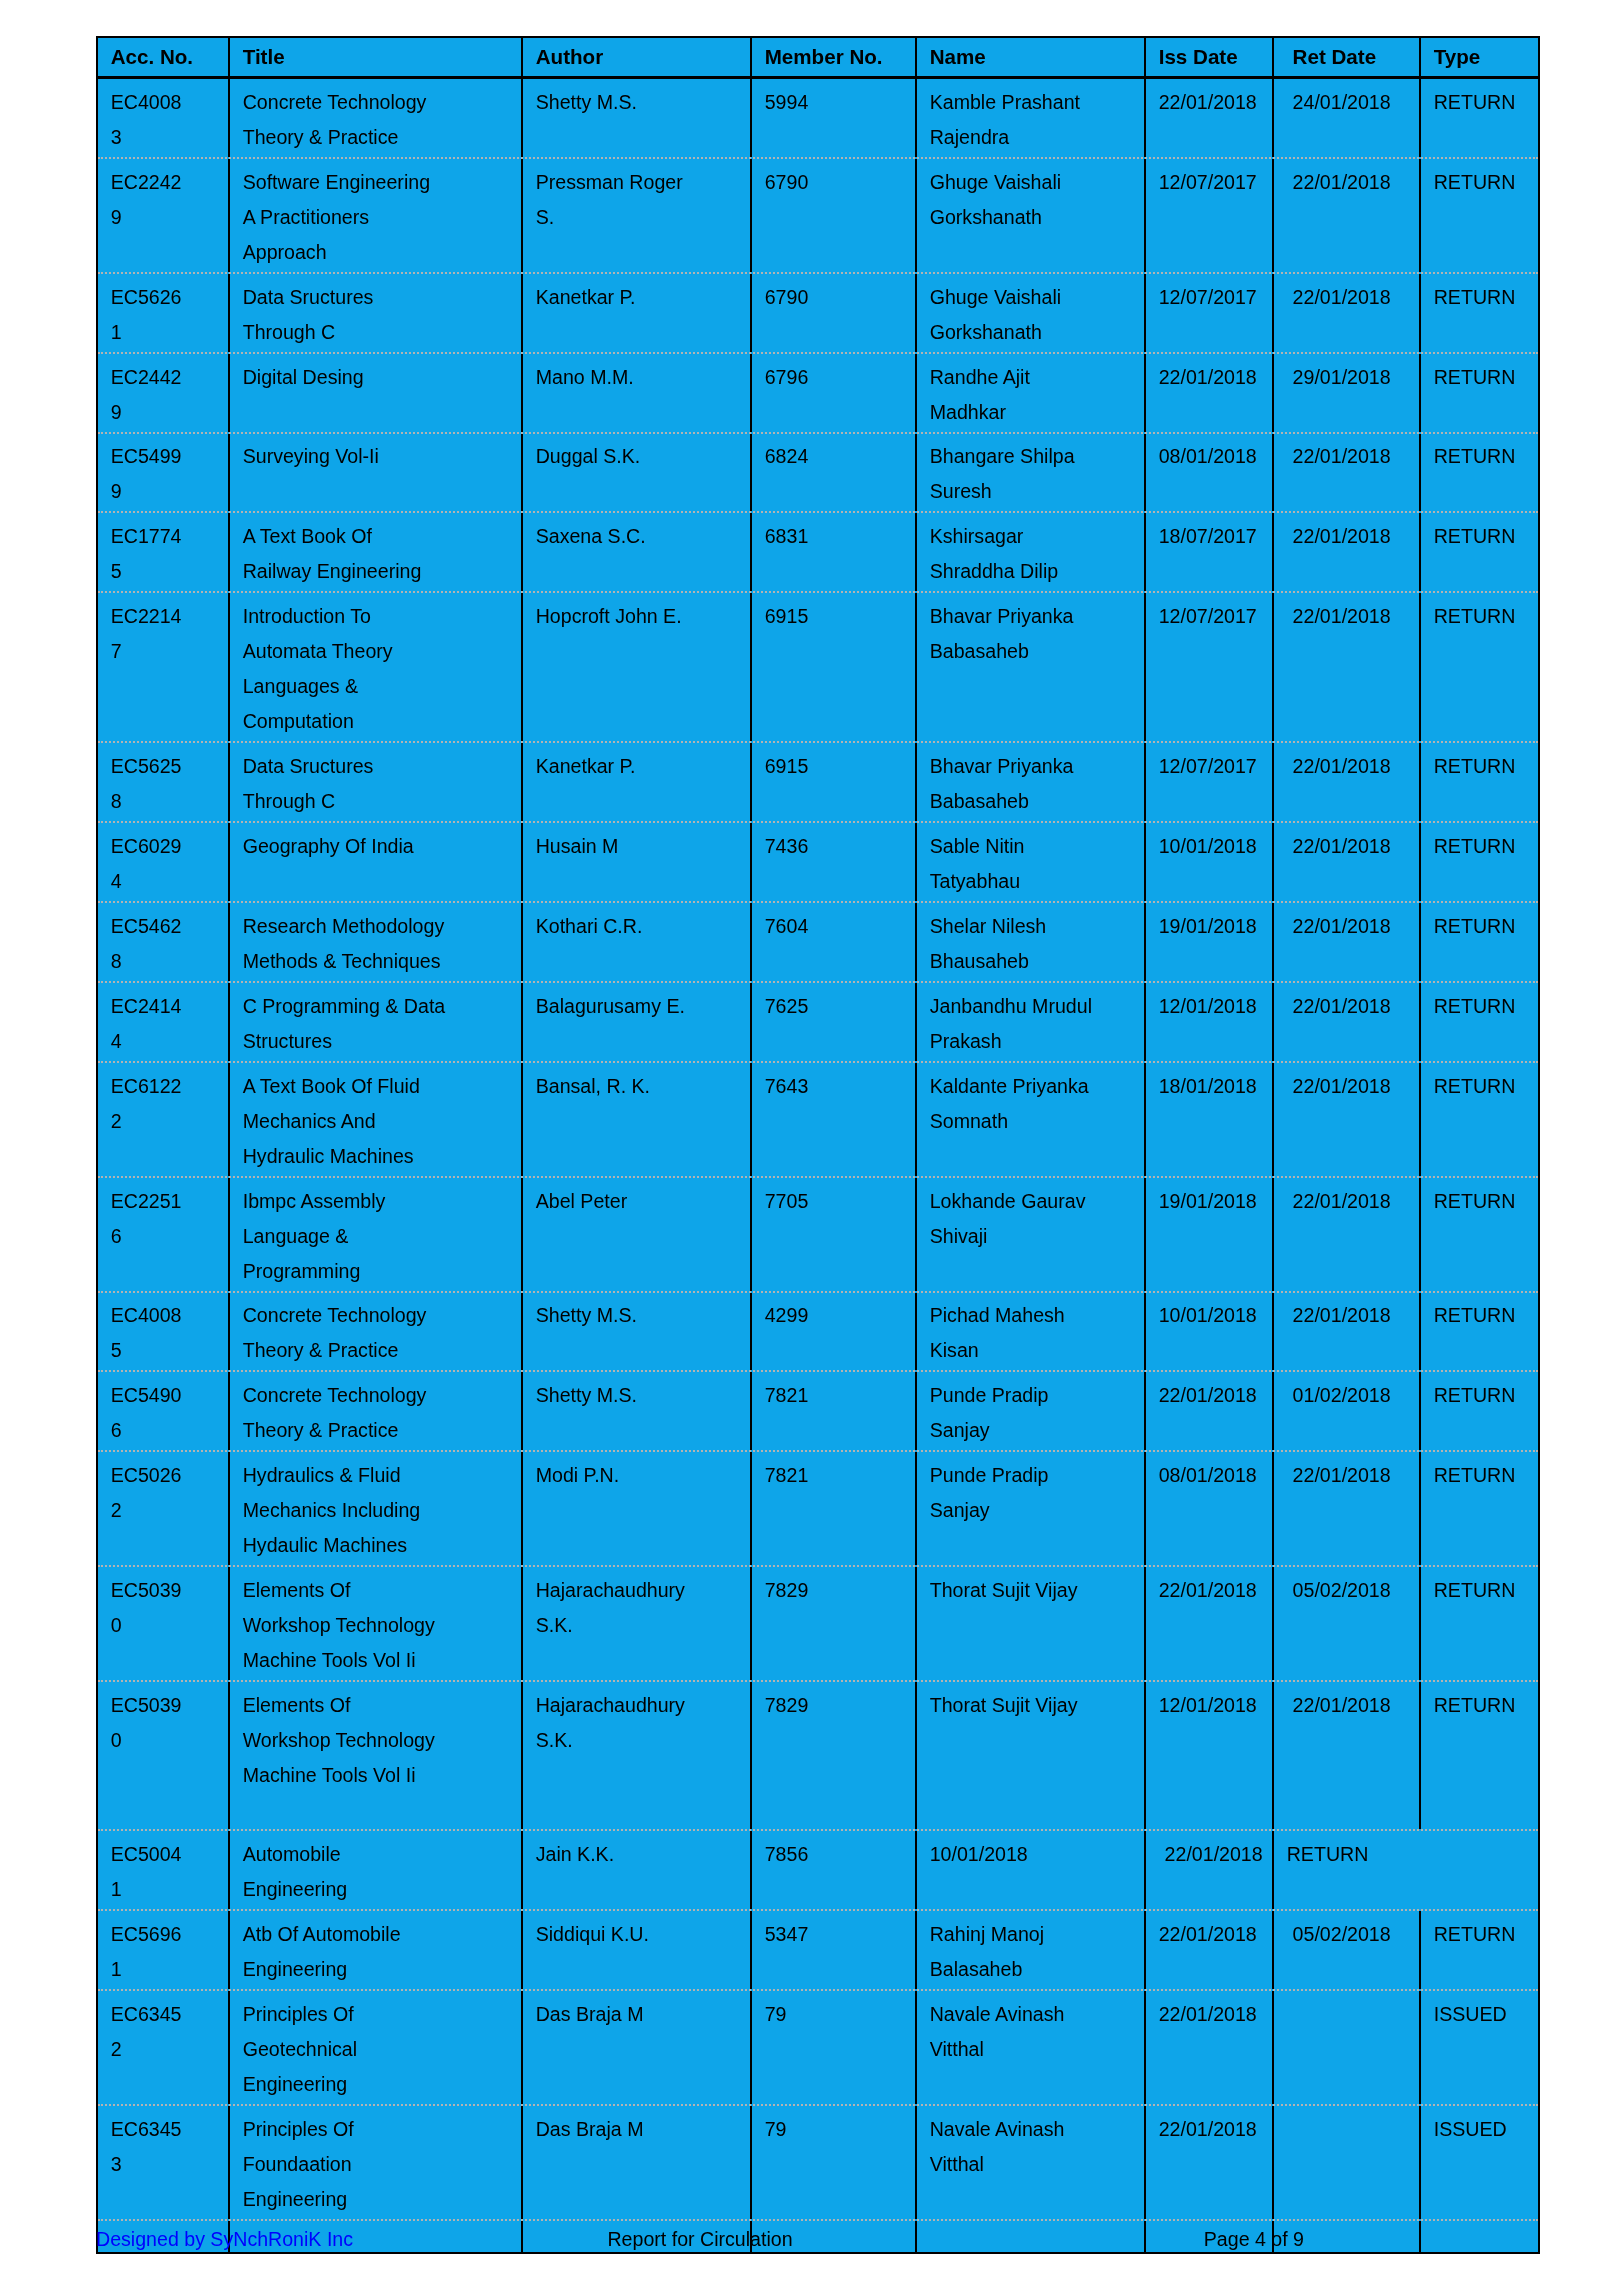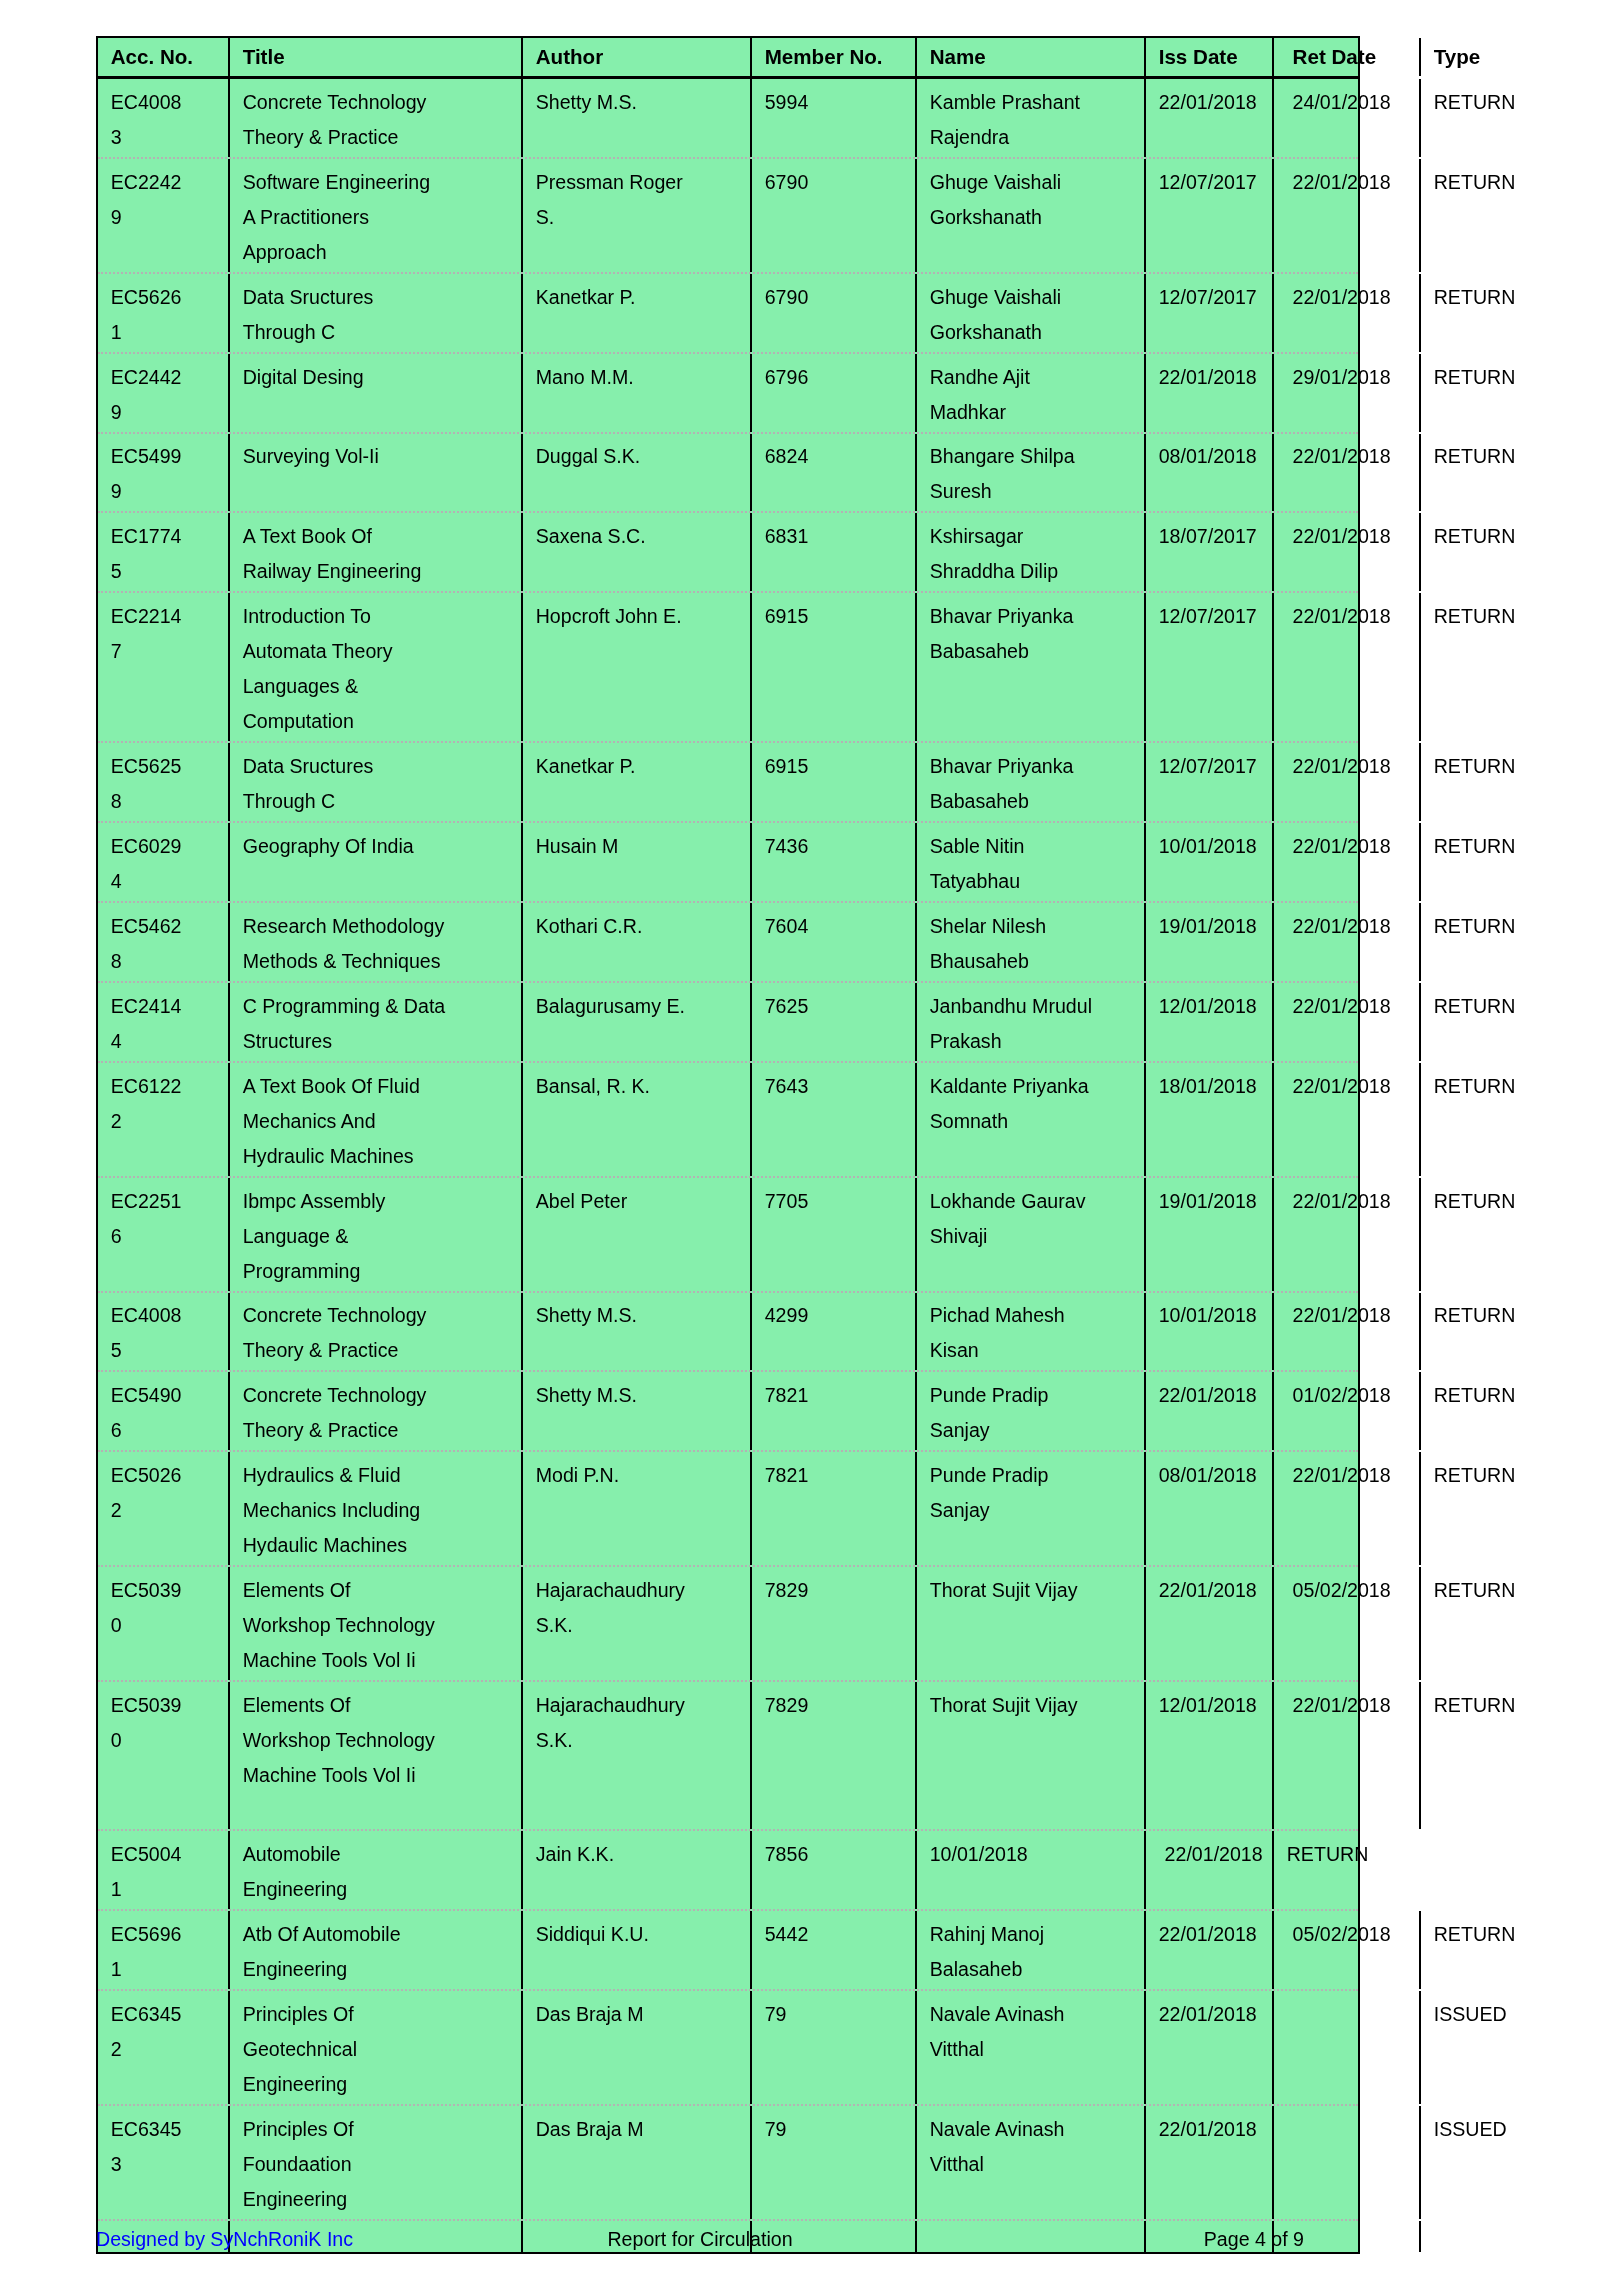--- a/index.html
+++ b/index.html
@@ -6,23 +6,23 @@
   html, body { background: #ffffff; }
   body {
     width: 1620px; height: 2291px;
     position: relative;
     font-family: "Liberation Sans", sans-serif;
     color: #000000;
   }
   .report-table {
     position: absolute;
     left: 96px; top: 36px;
-    width: 1264px;
+    width: 1444px;
     border: 2.9px solid #000000;
-    background: #86efac;
+    background: #0ea5e9;
   }
   .hrow, .row {
     display: grid;
     grid-template-columns: 132px 293px 229px 165px 229px 128px 147px 134px;
   }
   .hrow {
     height: 41px;
     border-bottom: 3.9px solid #000000;
     align-items: center;
   }
@@ -328,21 +328,21 @@
         <div class="cell col-iss">10/01/2018</div>
         <div class="cell col-ret">22/01/2018</div>
         <div class="cell col-type">RETURN</div>
       </div>
       <div class="row" style="min-height: 78px;">
         <div class="cell col-acc">EC5696
 1</div>
         <div class="cell col-title">Atb Of Automobile
 Engineering</div>
         <div class="cell col-author">Siddiqui K.U.</div>
-        <div class="cell col-member">5442</div>
+        <div class="cell col-member">5347</div>
         <div class="cell col-name">Rahinj Manoj
 Balasaheb</div>
         <div class="cell col-iss">22/01/2018</div>
         <div class="cell col-ret">05/02/2018</div>
         <div class="cell col-type">RETURN</div>
       </div>
       <div class="row" style="min-height: 114px;">
         <div class="cell col-acc">EC6345
 2</div>
         <div class="cell col-title">Principles Of

